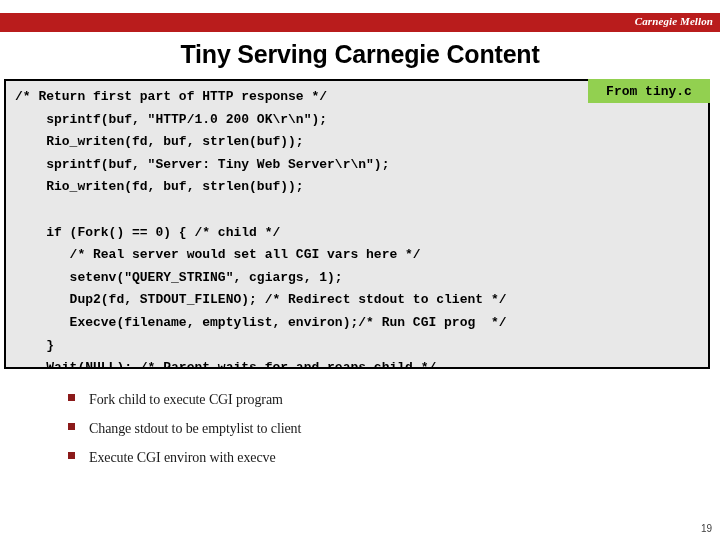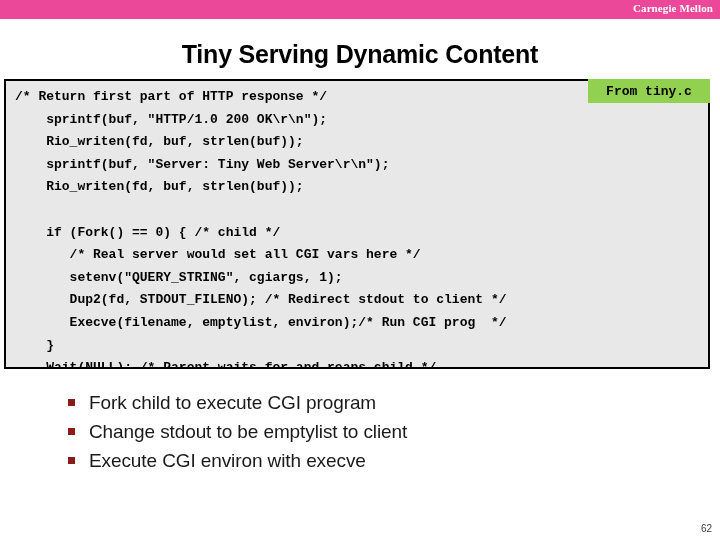--- a/index.html
+++ b/index.html
@@ -12,24 +12,25 @@
     background: #ffffff;
     font-family: "Liberation Sans", sans-serif;
     overflow: hidden;
     position: relative;
   }
 
   
   #top-banner {
     position: absolute;
     left: 0;
-    top: 0;
+    top: 13px;
     width: 720px;
     height: 19px;
-    background: #ec4899;
+    background: #b91c1c;
+    font-style: italic;
   }
   #brand-label {
     position: absolute;
     right: 7px;
     top: 2px;
     color: #ffffff;
     font-family: "Liberation Serif", serif;
     font-size: 11px;
     font-weight: bold;
     letter-spacing: 0.1px;
@@ -117,43 +118,44 @@
   .bullet-marker {
     width: 7px;
     height: 7px;
     background: #8b1a1a;
     flex: 0 0 auto;
     margin-right: 14px;
     position: relative;
     top: -3px;
   }
   .bullet-label {
-    font-size: 19px;
+    font-size: 14px;
     color: #1a1a1a;
     white-space: nowrap;
     letter-spacing: -0.1px;
+    font-family: Liberation Serif, serif;
   }
 
   
   #slide-number {
     position: absolute;
     right: 8px;
     bottom: 6px;
     font-size: 10px;
     color: #404040;
   }
 </style>
 </head>
 <body>
 
 <div id="top-banner">
   <div id="brand-label">Carnegie Mellon</div>
 </div>
 
-<div id="slide-title">Tiny Serving Dynamic Content</div>
+<div id="slide-title">Tiny Serving Carnegie Content</div>
 
 <div id="code-block">
   <pre id="code-text">/* Return first part of HTTP response */
     sprintf(buf, "HTTP/1.0 200 OK\r\n");
     Rio_writen(fd, buf, strlen(buf));
     sprintf(buf, "Server: Tiny Web Server\r\n");
     Rio_writen(fd, buf, strlen(buf));
 
     if (Fork() == 0) { /* child */
        /* Real server would set all CGI vars here */
@@ -176,13 +178,13 @@
   <li class="bullet-item">
     <span class="bullet-marker"></span>
     <span class="bullet-label">Change stdout to be emptylist to client</span>
   </li>
   <li class="bullet-item">
     <span class="bullet-marker"></span>
     <span class="bullet-label">Execute CGI environ with execve</span>
   </li>
 </ul>
 
-<div id="slide-number">62</div>
+<div id="slide-number">19</div>
 
 </body></html>

